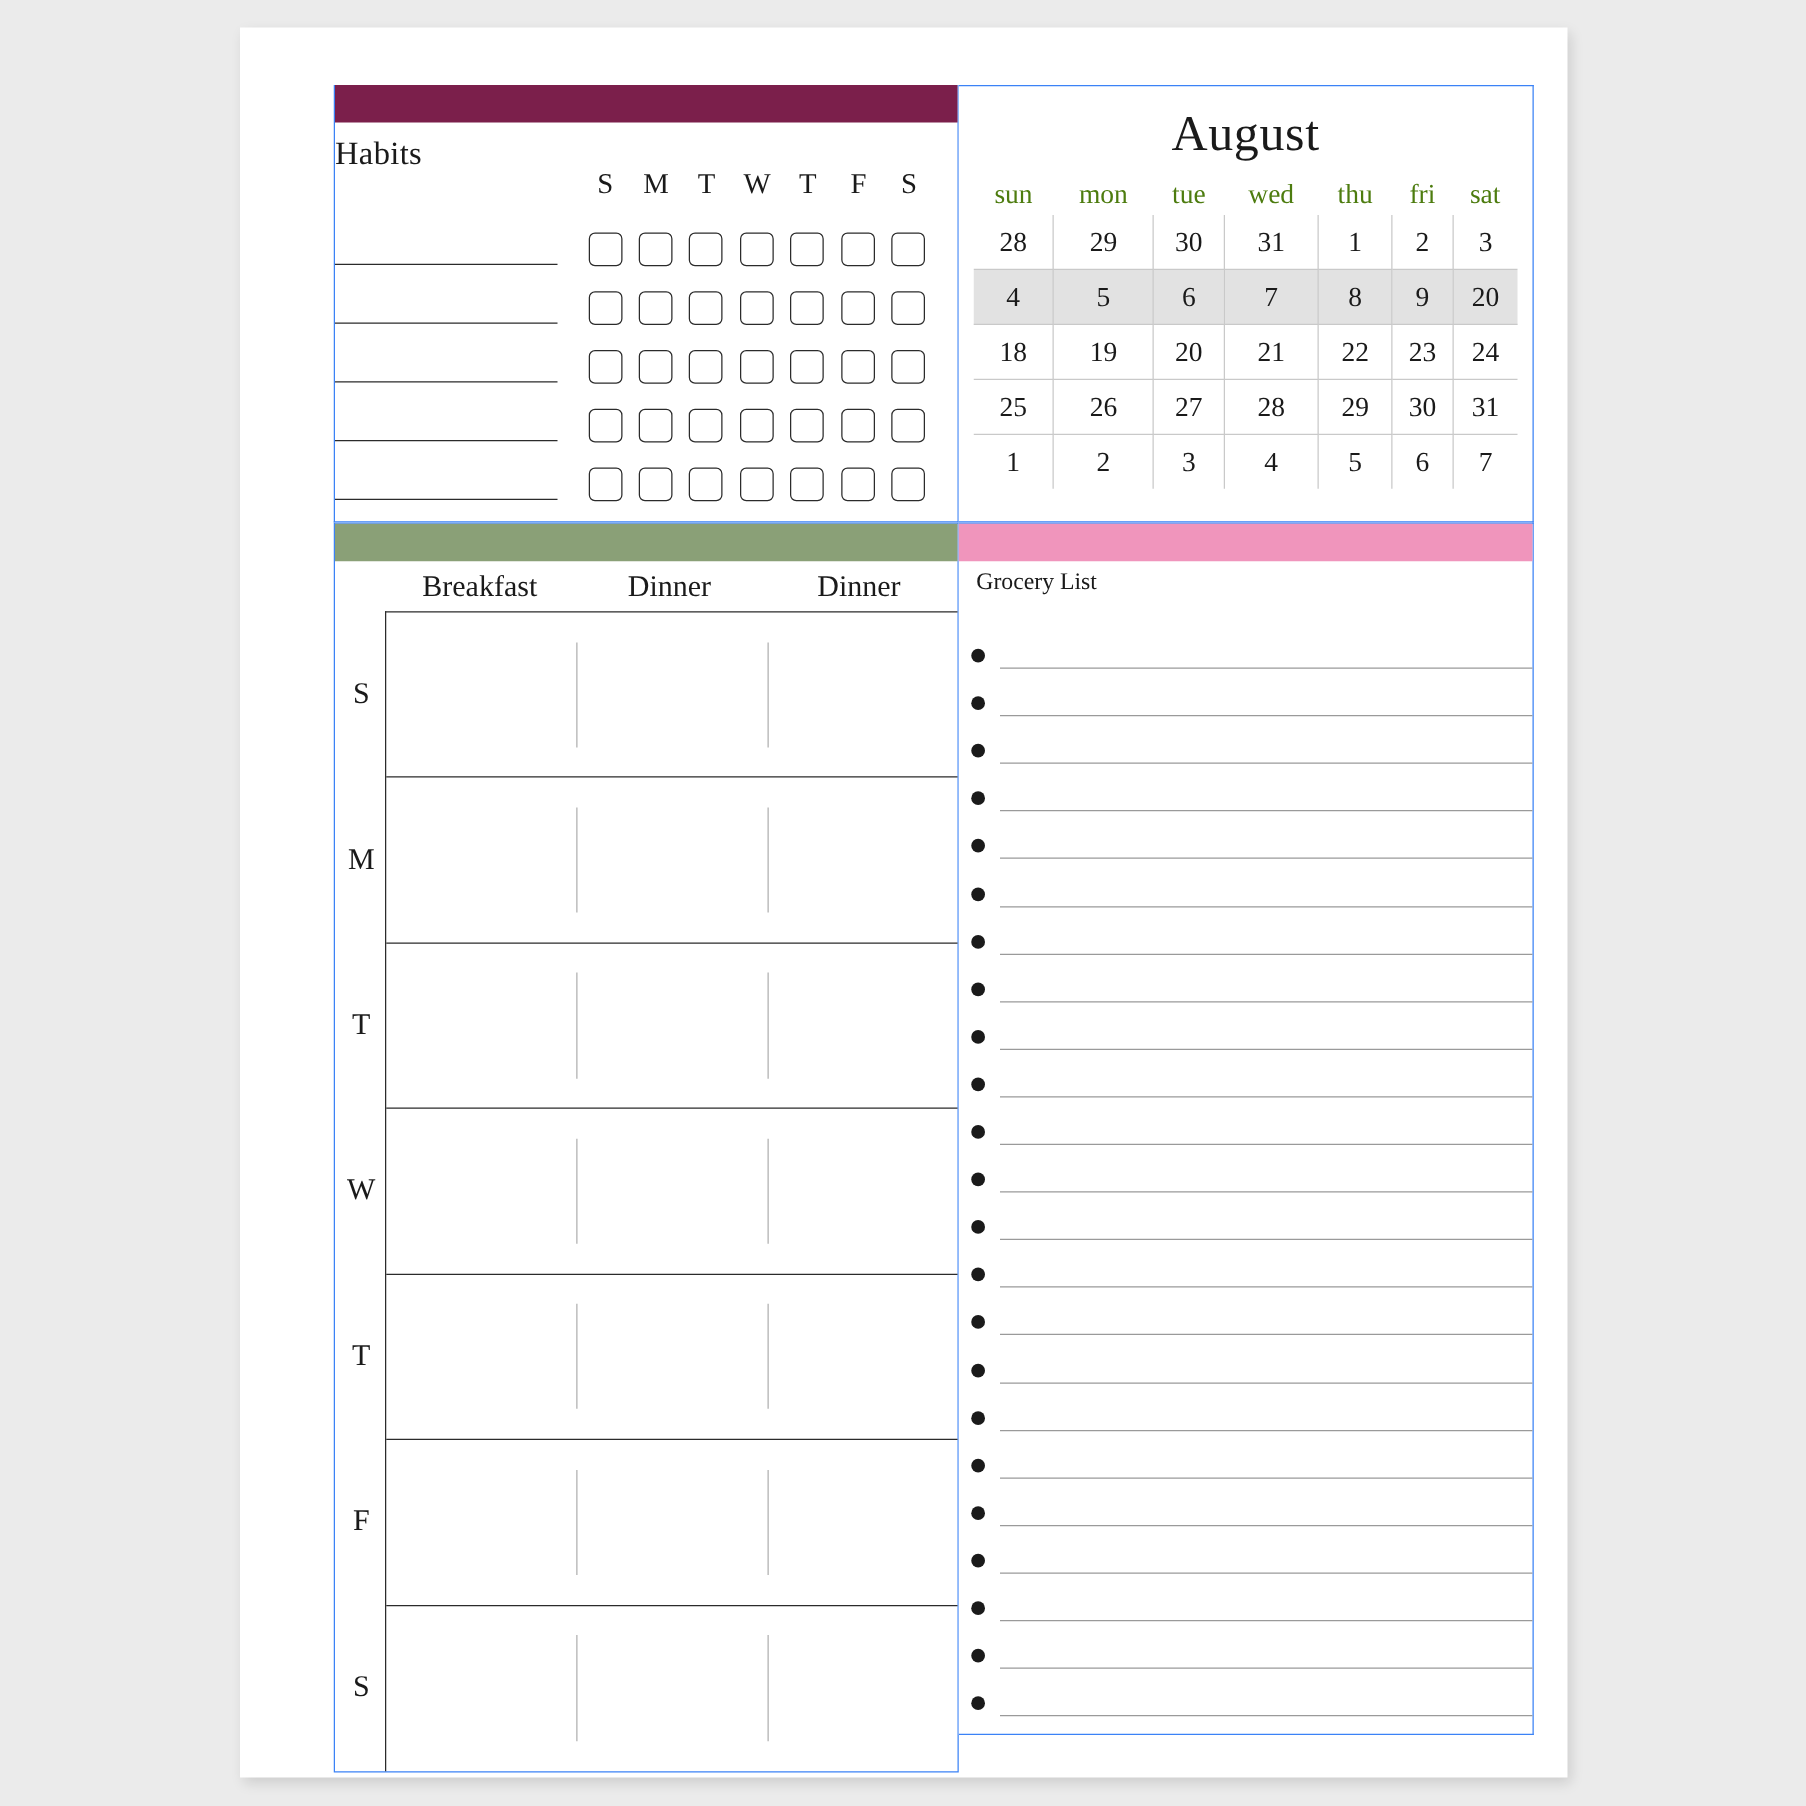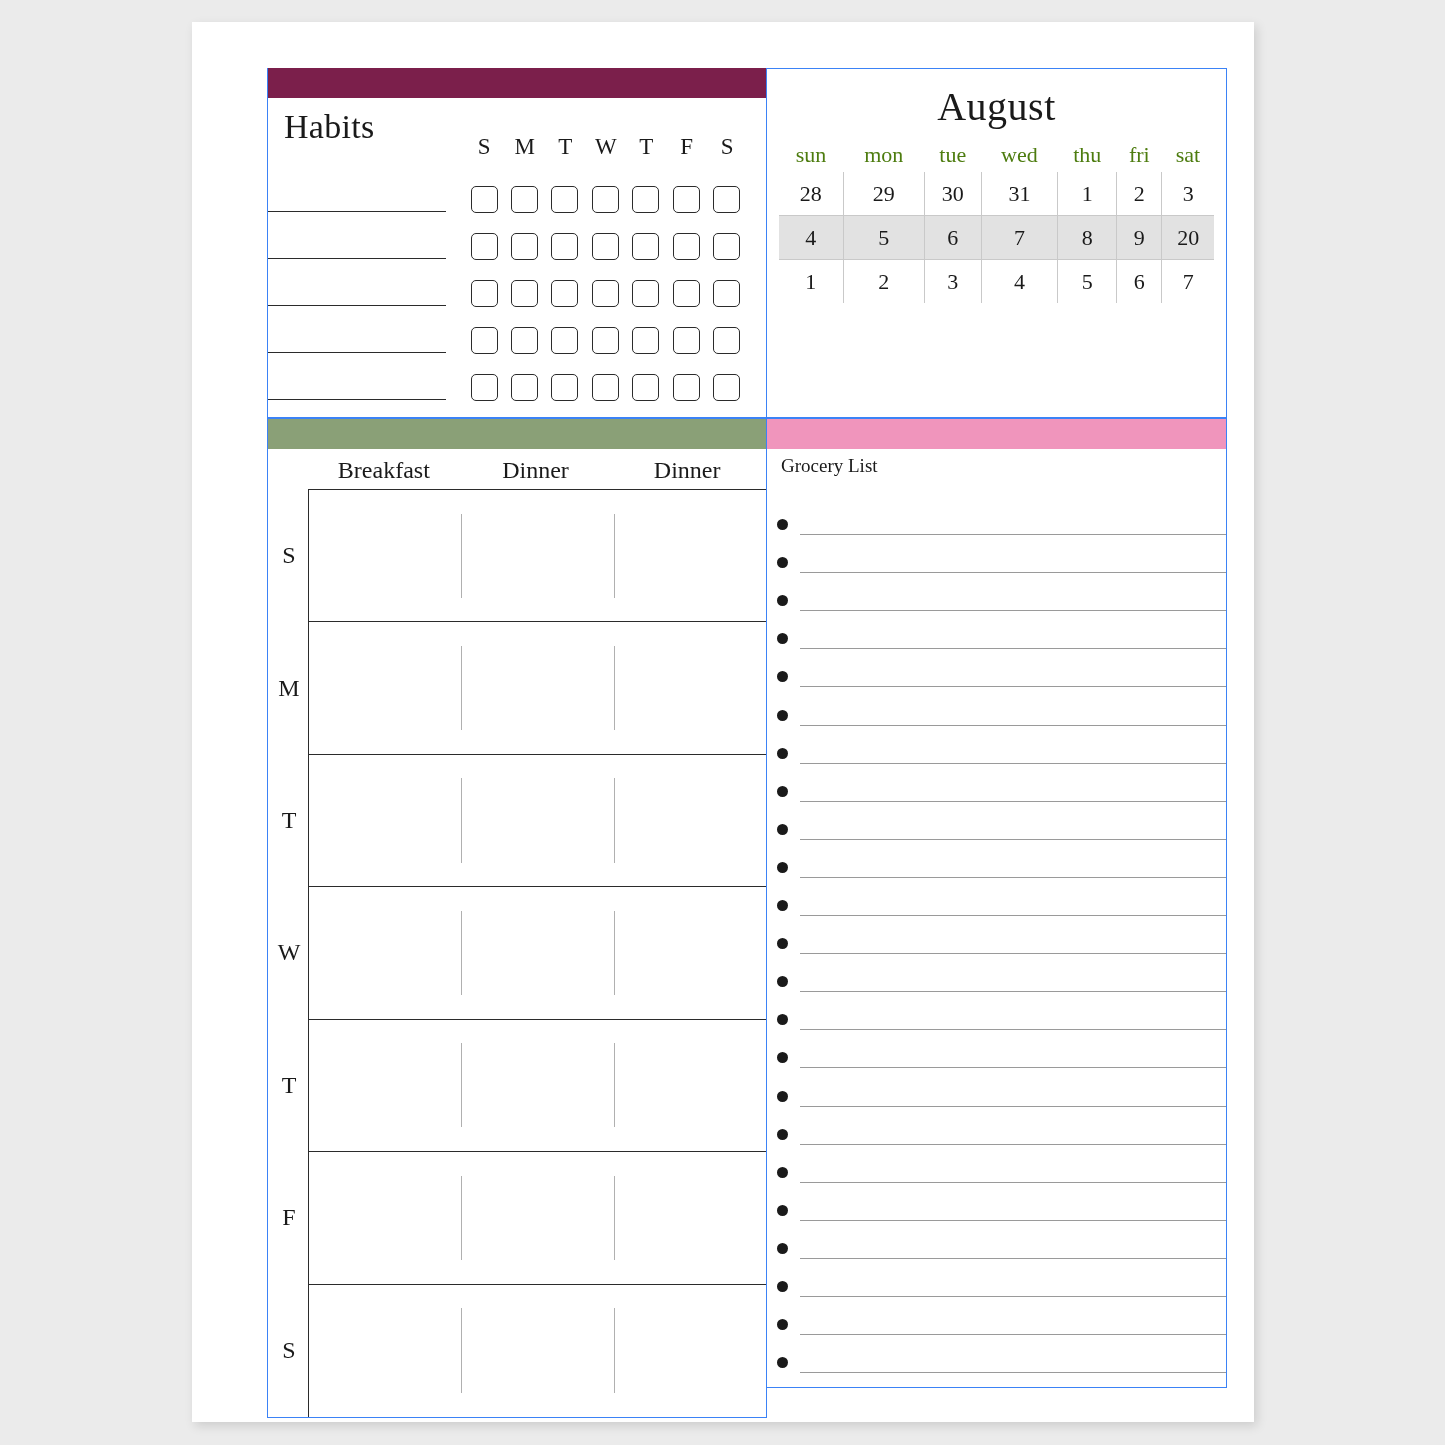--- a/index.html
+++ b/index.html
@@ -52,23 +52,23 @@
   #habits-panel {
     left: 0;
     top: 0;
     width: 500px;
     height: 350px;
     border-top: none;
   }
   #habits-bar { background: #7b1f4b; }
   .habits-title {
     position: absolute;
-    left: 16px;
+    left: 0;
     top: 40px;
-    font-size: 34px;
+    font-size: 26px;
     letter-spacing: .3px;
   }
   .dow-row {
     position: absolute;
     left: 196px;
     top: 66px;
     width: 284px;
     display: flex;
   }
   .dow-row span {
@@ -344,20 +344,38 @@
             <tr class="highlight">
               <td>4</td>
               <td>5</td>
               <td>6</td>
               <td>7</td>
               <td>8</td>
               <td>9</td>
               <td>20</td>
             </tr>
             <tr>
+              <td>18</td>
+              <td>19</td>
+              <td>20</td>
+              <td>21</td>
+              <td>22</td>
+              <td>23</td>
+              <td>24</td>
+            </tr>
+            <tr>
+              <td>25</td>
+              <td>26</td>
+              <td>27</td>
+              <td>28</td>
+              <td>29</td>
+              <td>30</td>
+              <td>31</td>
+            </tr>
+            <tr>
               <td>1</td>
               <td>2</td>
               <td>3</td>
               <td>4</td>
               <td>5</td>
               <td>6</td>
               <td>7</td>
             </tr>
           </tbody>
       </table>

